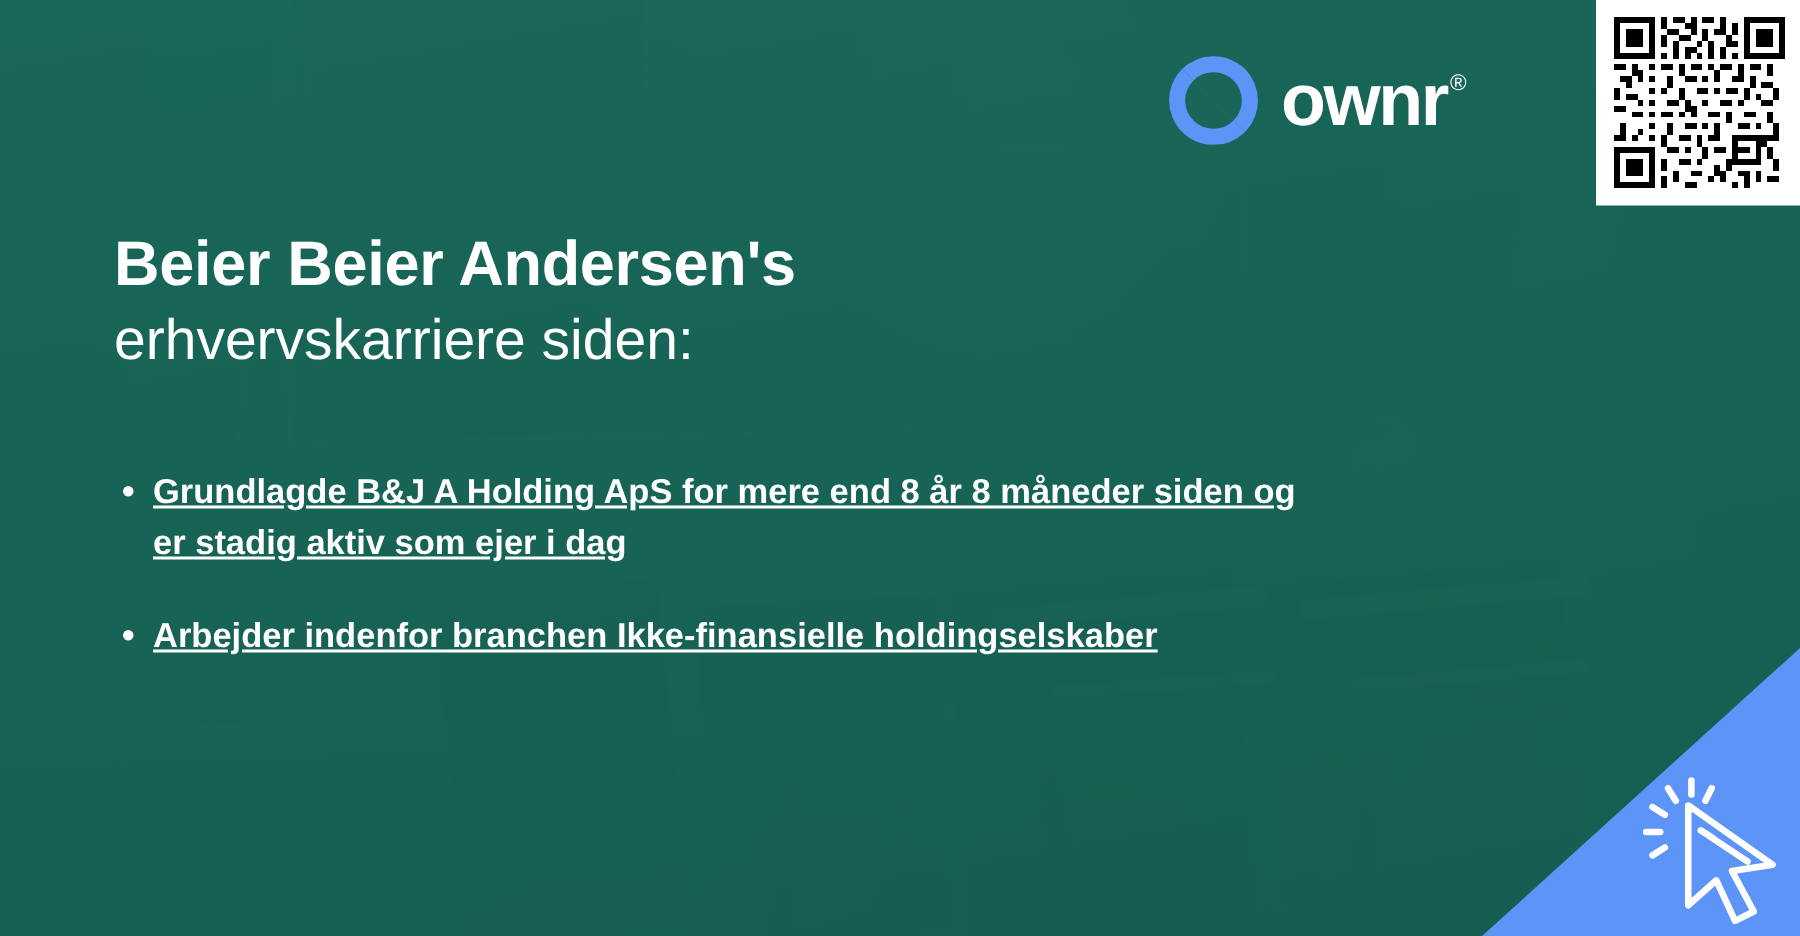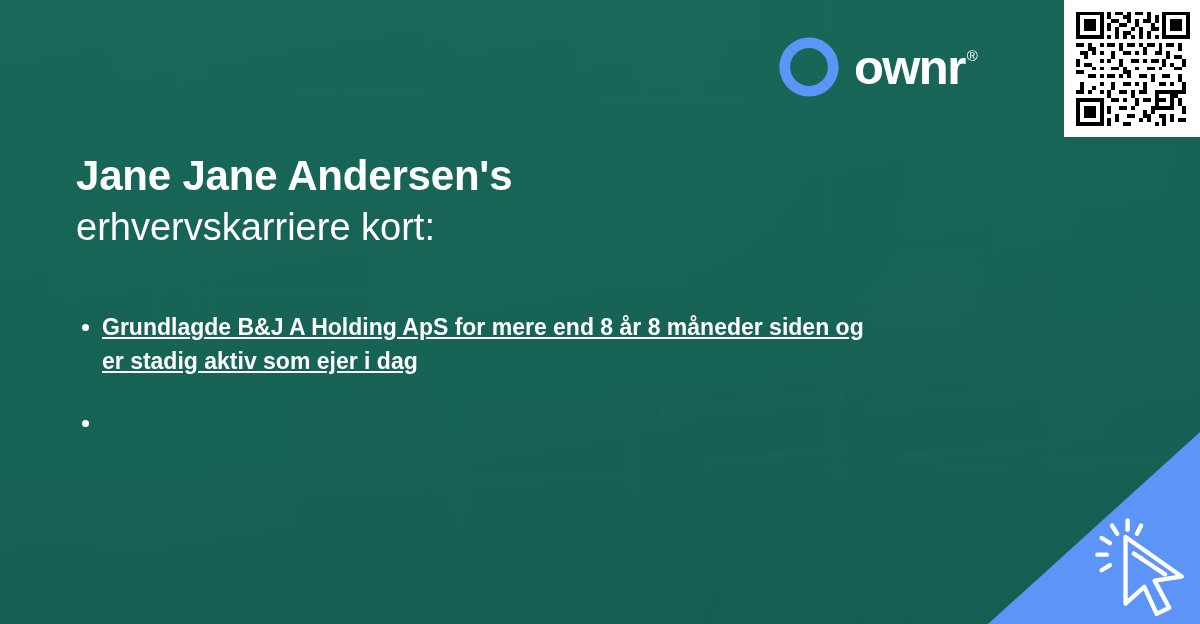--- a/index.html
+++ b/index.html
@@ -440,31 +440,32 @@
           <rect x="22" y="27" width="1" height="2"></rect>
             <rect x="26" y="27" width="2" height="1"></rect>
           <rect x="21" y="22" width="1" height="1"></rect>
             <rect x="23" y="24" width="1" height="1"></rect>
           <rect x="25" y="20" width="1" height="2"></rect>
         </g>
       </svg>
     </div>
 
     <div class="title-block">
-      <div class="title-line-1">Jane Jane Andersen's</div>
-      <div class="title-line-2">erhvervskarriere kort:</div>
+      <div class="title-line-1">Beier Beier Andersen's</div>
+      <div class="title-line-2">erhvervskarriere siden:</div>
     </div>
 
     <ul class="bullets">
       <li class="bullet-item">
         <span class="bullet-dot"></span>
         <span>Grundlagde B&amp;J A Holding ApS for mere end 8 år 8 måneder siden og er stadig aktiv som ejer i dag</span>
       </li>
       <li class="bullet-item">
         <span class="bullet-dot"></span>
+        <span>Arbejder indenfor branchen Ikke-finansielle holdingselskaber</span>
       </li>
     </ul>
 
     <svg class="corner-triangle" viewBox="0 0 1200 624">
       <polygon points="1200,432 1200,624 988,624" fill="#5c94f7"></polygon>
     </svg>
 
     <svg class="cursor-icon" viewBox="0 0 100 100">
       <g fill="none" stroke="#ffffff" stroke-width="4.2" stroke-linecap="round" stroke-linejoin="round">
 

